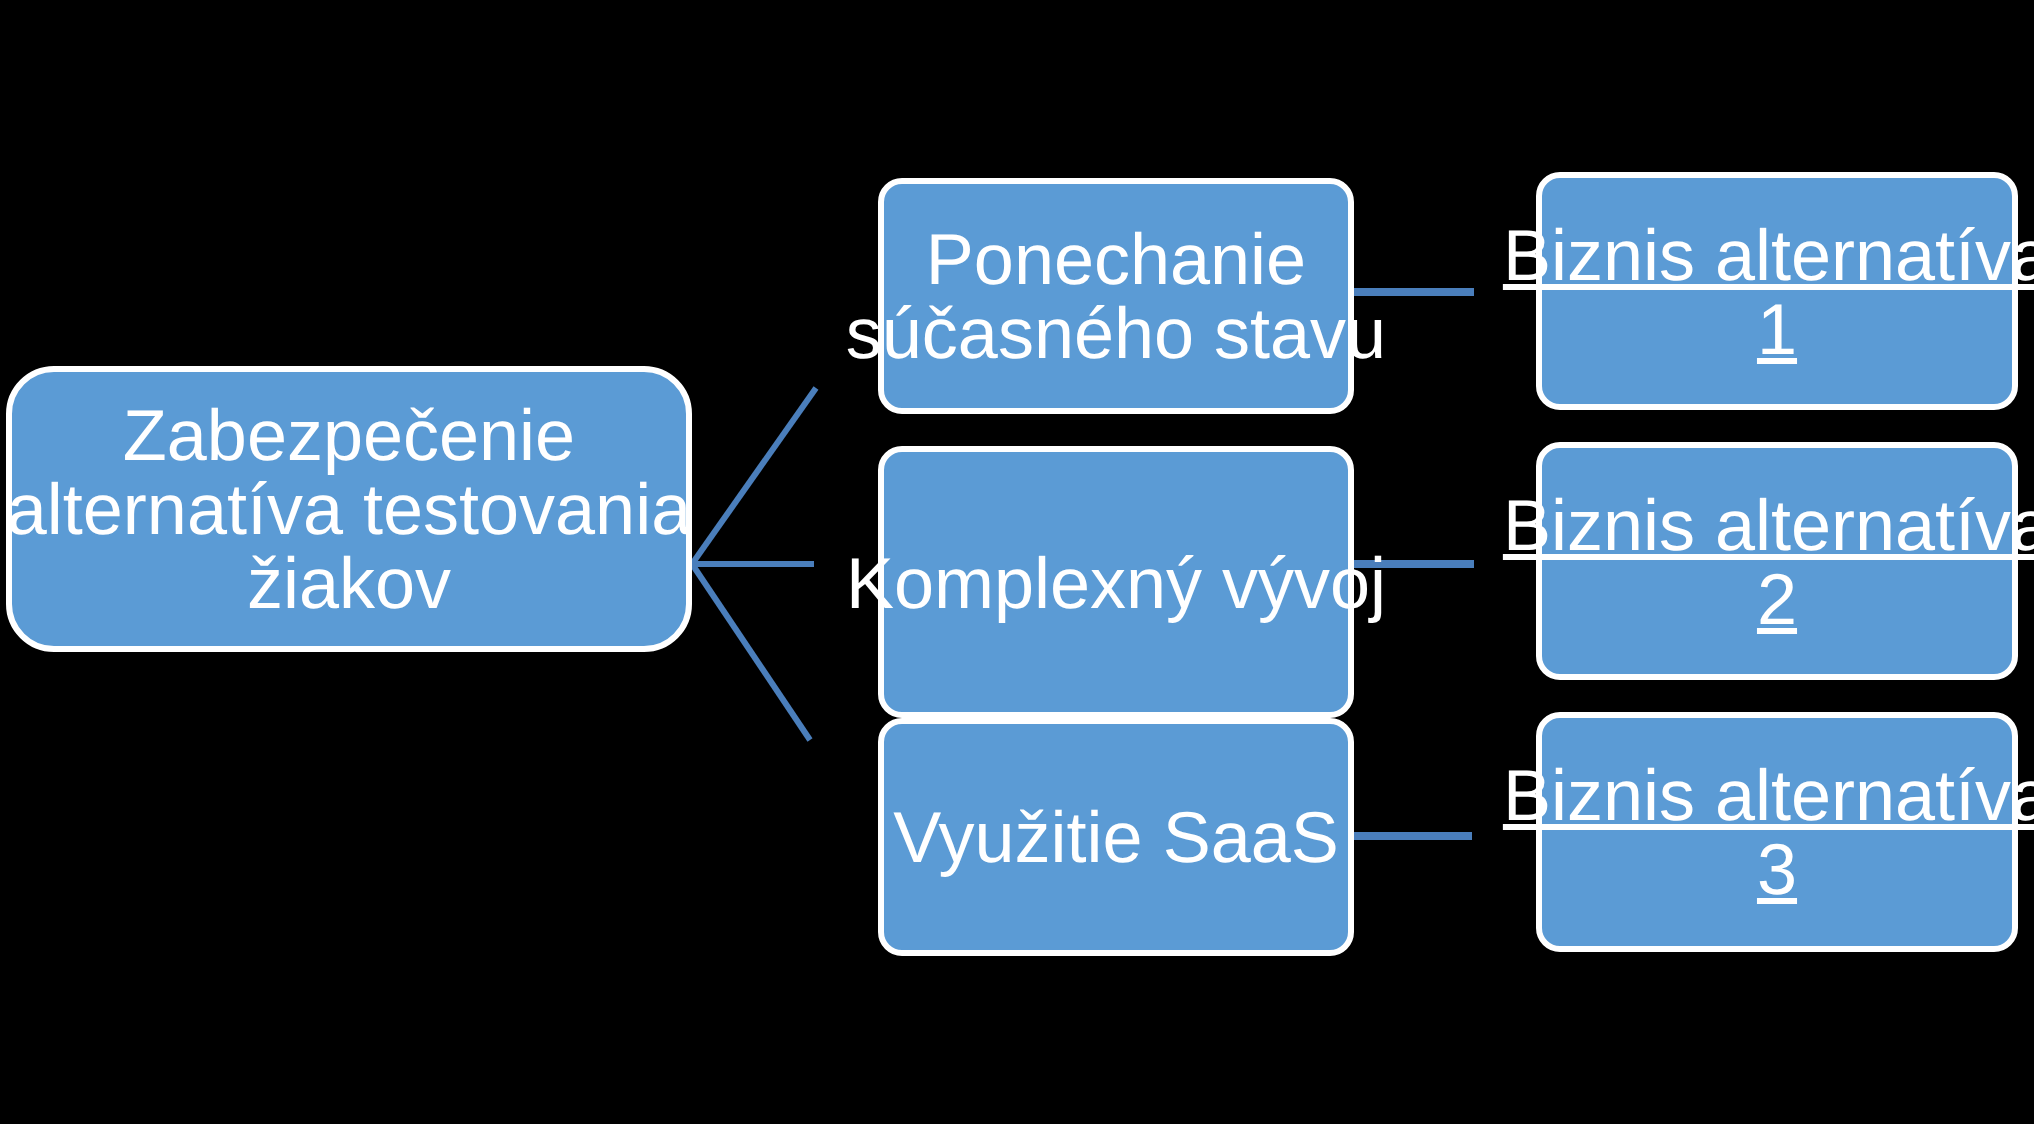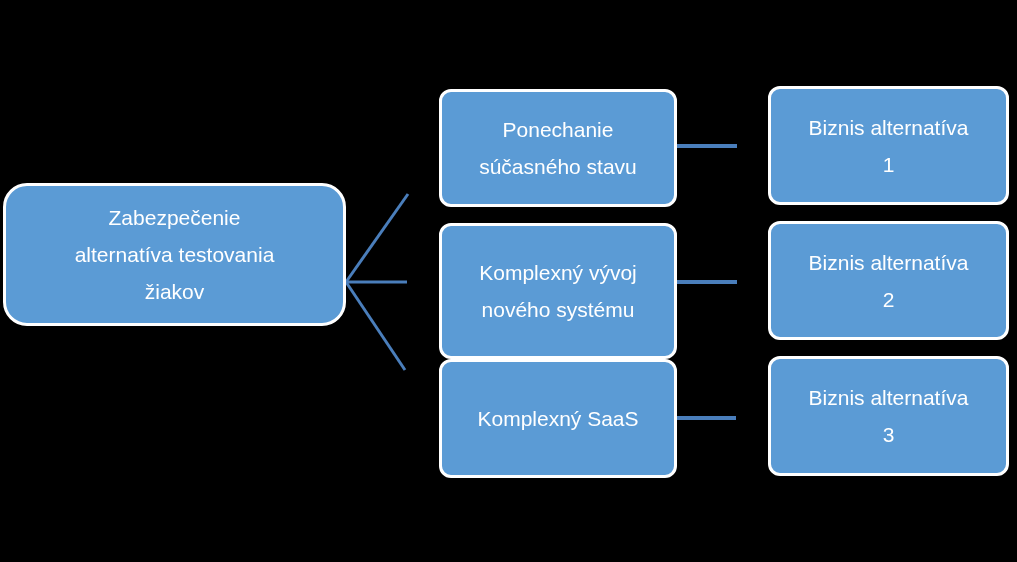--- a/index.html
+++ b/index.html
@@ -33,39 +33,39 @@
     position: absolute;
     box-sizing: border-box;
     background: var(--node-fill, #5b9bd5);
     border: 3px solid var(--node-border, #fff);
     color: var(--text, #fff);
     display: flex;
     flex-direction: column;
     justify-content: center;
     align-items: center;
     text-align: center;
-    font-size: 21px;
+    font-size: 36px;
     line-height: 37px;
   }
   .node .line {
     white-space: nowrap;
   }
   .node-root {
     left: 3px;  top: 183px;
     width: 343px; height: 143px;
     border-radius: 24px;
   }
   .node-option, .node-alt {
     border-radius: 12px;
   }
   .node-option { left: 439px; width: 238px; }
   .node-option-1 { top: 89px;  height: 118px; }
   .node-option-2 { top: 223px; height: 136px; }
   .node-option-3 { top: 359px; height: 119px; }
-  .node-alt { left: 768px; width: 241px; }
+  .node-alt { left: 768px; width: 241px; text-decoration: underline; }
   .node-alt-1 { top: 86px;  height: 119px; }
   .node-alt-2 { top: 221px; height: 119px; }
   .node-alt-3 { top: 356px; height: 120px; }
 </style>
 </head>
 <body>
 
 <div class="canvas">
 
   <svg class="connector-layer" viewBox="0 0 1017 562" xmlns="http://www.w3.org/2000/svg">
@@ -83,25 +83,24 @@
     <div class="line">žiakov</div>
   </div>
 
   <div class="node node-option node-option-1">
     <div class="line">Ponechanie</div>
     <div class="line">súčasného stavu</div>
   </div>
 
   <div class="node node-option node-option-2">
     <div class="line">Komplexný vývoj</div>
-    <div class="line">nového systému</div>
   </div>
 
   <div class="node node-option node-option-3">
-    <div class="line">Komplexný SaaS</div>
+    <div class="line">Využitie SaaS</div>
   </div>
 
   <div class="node node-alt node-alt-1">
     <div class="line">Biznis alternatíva</div>
     <div class="line">1</div>
   </div>
 
   <div class="node node-alt node-alt-2">
     <div class="line">Biznis alternatíva</div>
     <div class="line">2</div>

